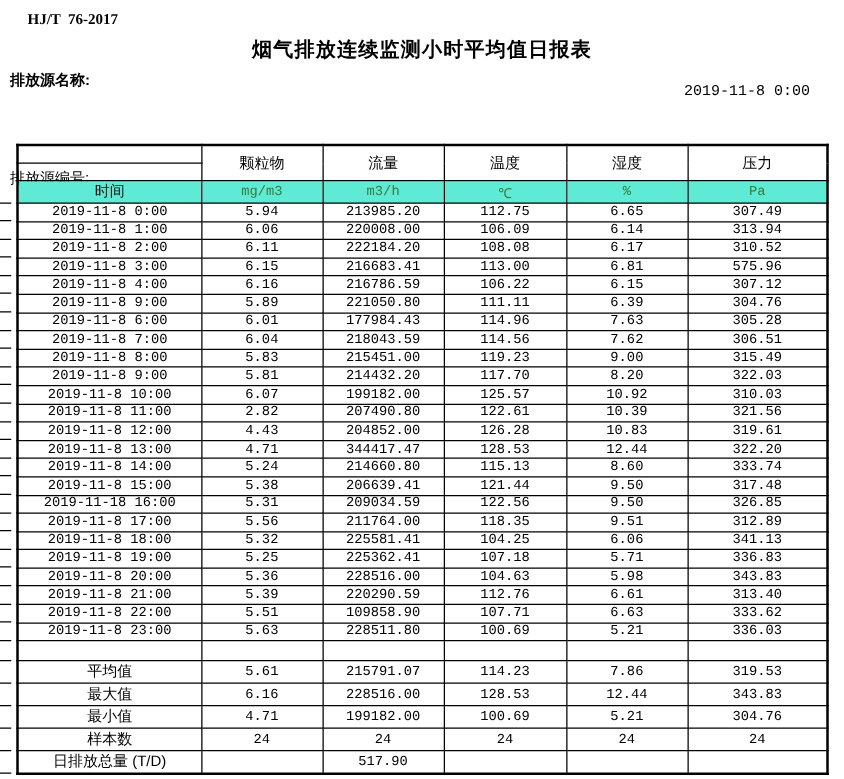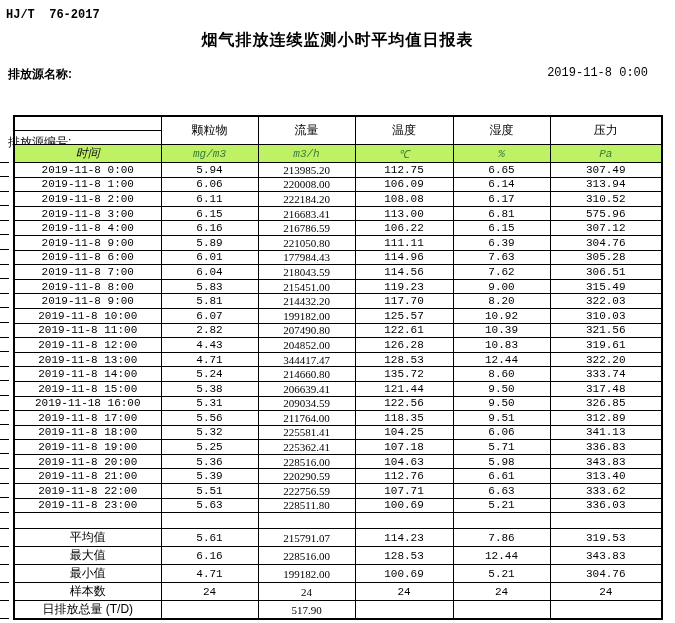--- a/index.html
+++ b/index.html
@@ -3,56 +3,56 @@
 <meta charset="utf-8">
 <style>
   html,body{margin:0;padding:0;}
   body{
     width:675px;height:623px;position:relative;overflow:hidden;
     background:#ffffff;
     font-family:"Liberation Sans",sans-serif;
     color:#000;
   }
   .std{
-    position:absolute;left:6px;top:8px;
-    font-family:Liberation Mono, monospace;
+    position:absolute;left:22px;top:8px;
+    font-family:Liberation Serif, serif;
     font-size:12px;font-weight:bold;white-space:pre;
   }
   .title{
     position:absolute;left:0;top:30px;width:675px;
     text-align:center;font-size:16px;font-weight:bold;
     letter-spacing:1px;
   }
-  .meta-name{position:absolute;left:8px;top:66px;font-size:12px;font-weight:bold;}
+  .meta-name{position:absolute;left:8px;top:56px;font-size:12px;font-weight:bold;}
   .meta-id{position:absolute;left:8px;top:102px;font-size:12px;font-weight:normal;margin-top:32px;}
   .meta-date{
     position:absolute;right:27px;top:66px;font-size:12px;
     font-family:"Liberation Mono",monospace;
   }
   .table-wrap{position:absolute;left:13px;top:115px;}
   table#report-table{
     border-collapse:collapse;table-layout:fixed;width:648px;
     border:2px solid #000;
   }
   #report-table td,#report-table th{
     border:1px solid #000;padding:0;text-align:center;vertical-align:middle;
     overflow:hidden;white-space:nowrap;
   }
   .hrowA td,.hrowA th{height:13px;}
   .hrowB td{height:13px;}
   #report-table th{font-weight:normal;font-size:12px;}
-  .unit-row td{height:15px;background:#bef264;font-style:italic;}
+  .unit-row td{height:15px;background:#5eead4;}
   .unit-row td.unit{
     color:#3a7a3a;font-size:11px;
     font-family:"Liberation Mono",monospace;
   }
   .unit-row td.time-head{font-size:12px;color:#111;}
   .data-row td{height:13.6px;}
   .num{font-family:"Liberation Mono",monospace;font-size:11px;}
-  .flow{font-family:Liberation Serif, serif;font-size:11px;margin-top:21px;}
+  .flow{font-family:Liberation Mono, monospace;font-size:11px;margin-top:21px;}
   .spacer-row td{height:15px;}
   .sum-row td{height:13px;}
   .sum-row td.label-cell{font-size:12px;}
   .sum-row.last td{height:14px;}
   .tick{position:absolute;left:0;width:9px;height:1px;background:#000;}
 </style>
 </head>
 <body>
 
 <div class="std">HJ/T  76-2017</div>
@@ -202,21 +202,21 @@
           <td class="num">4.71</td>
           <td class="flow">344417.47</td>
           <td class="num">128.53</td>
           <td class="num">12.44</td>
           <td class="num">322.20</td>
         </tr>
         <tr class="data-row">
           <td class="num">2019-11-8 14:00</td>
           <td class="num">5.24</td>
           <td class="flow">214660.80</td>
-          <td class="num">135.72</td>
+          <td class="num">115.13</td>
           <td class="num">8.60</td>
           <td class="num">333.74</td>
         </tr>
         <tr class="data-row">
           <td class="num">2019-11-8 15:00</td>
           <td class="num">5.38</td>
           <td class="flow">206639.41</td>
           <td class="num">121.44</td>
           <td class="num">9.50</td>
           <td class="num">317.48</td>
@@ -265,21 +265,21 @@
           <td class="num">2019-11-8 21:00</td>
           <td class="num">5.39</td>
           <td class="flow">220290.59</td>
           <td class="num">112.76</td>
           <td class="num">6.61</td>
           <td class="num">313.40</td>
         </tr>
         <tr class="data-row">
           <td class="num">2019-11-8 22:00</td>
           <td class="num">5.51</td>
-          <td class="flow">222756.59</td>
+          <td class="flow">109858.90</td>
           <td class="num">107.71</td>
           <td class="num">6.63</td>
           <td class="num">333.62</td>
         </tr>
         <tr class="data-row">
           <td class="num">2019-11-8 23:00</td>
           <td class="num">5.63</td>
           <td class="flow">228511.80</td>
           <td class="num">100.69</td>
           <td class="num">5.21</td>

